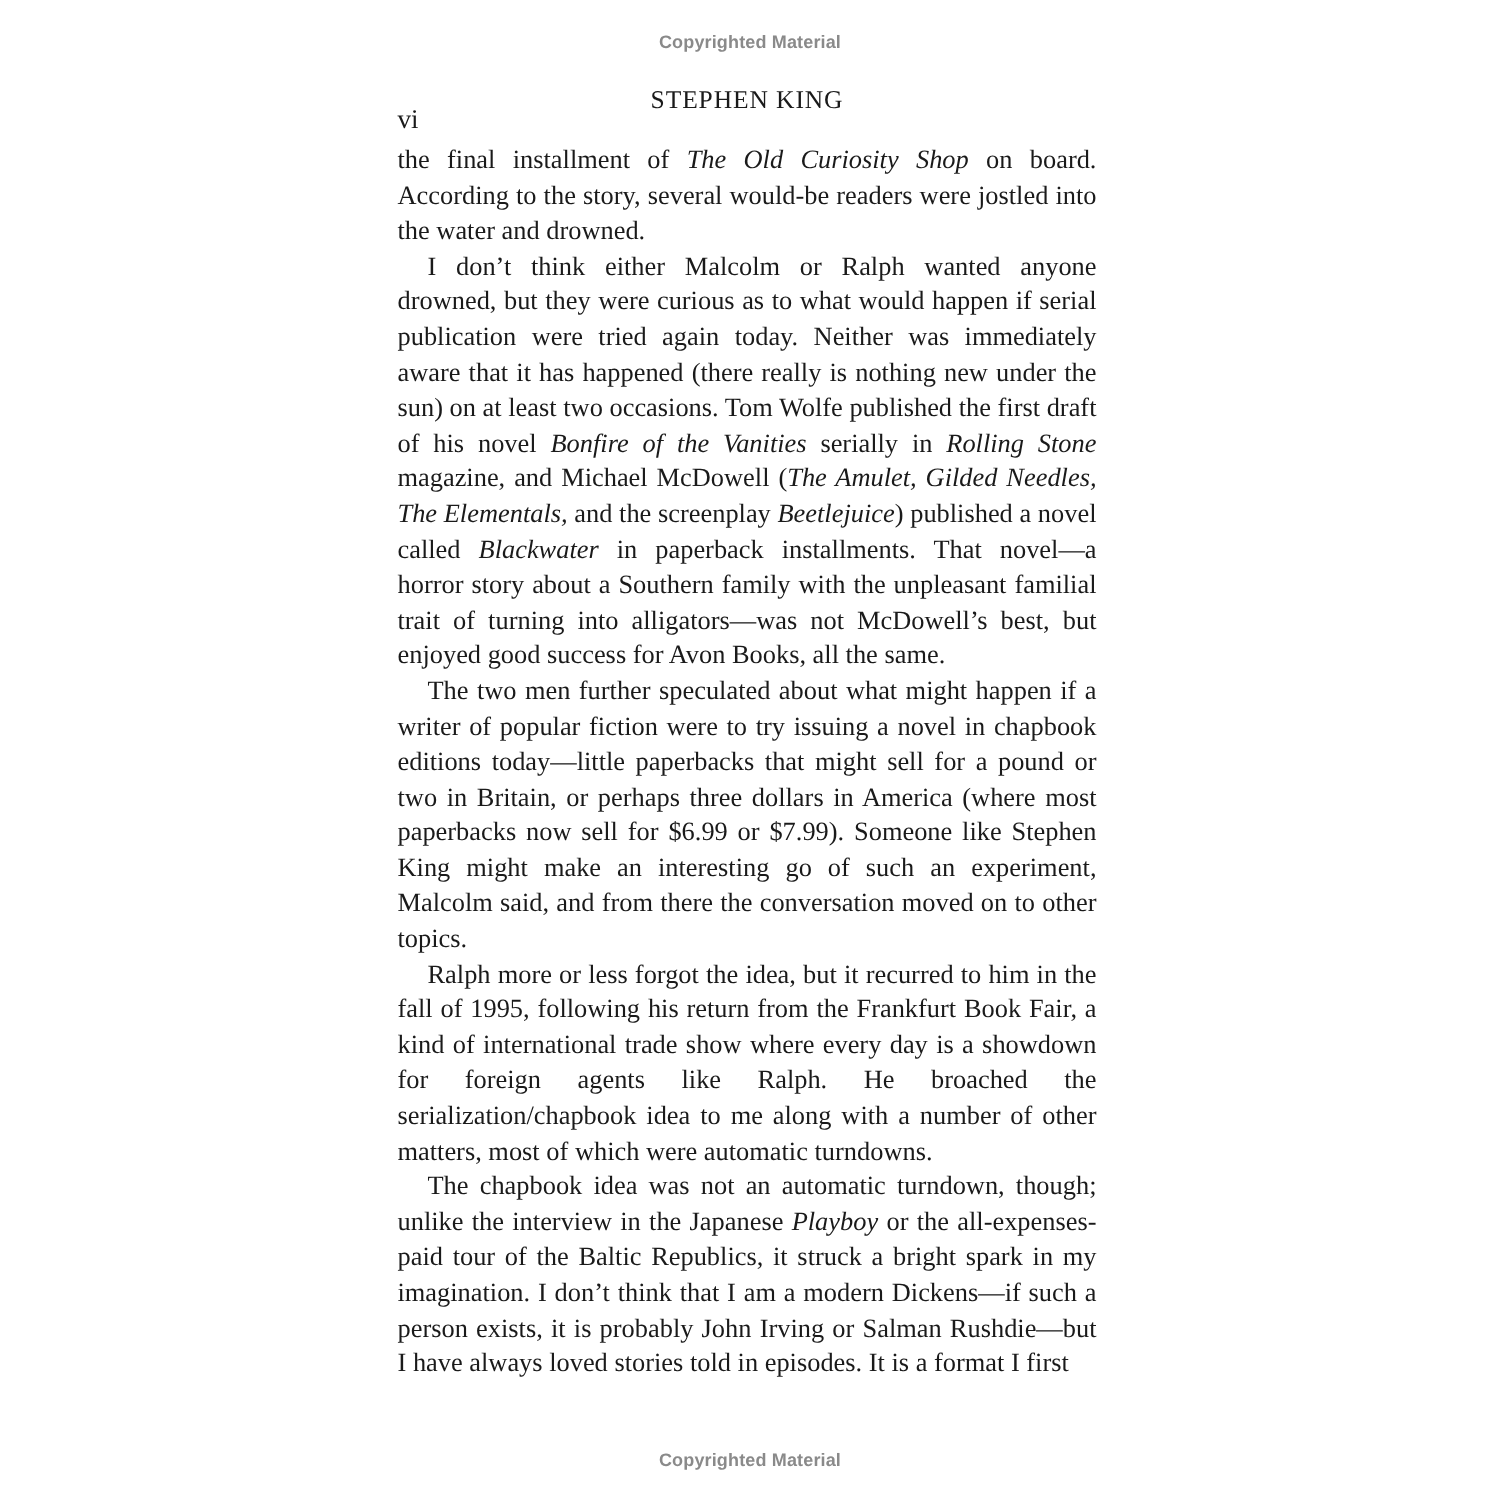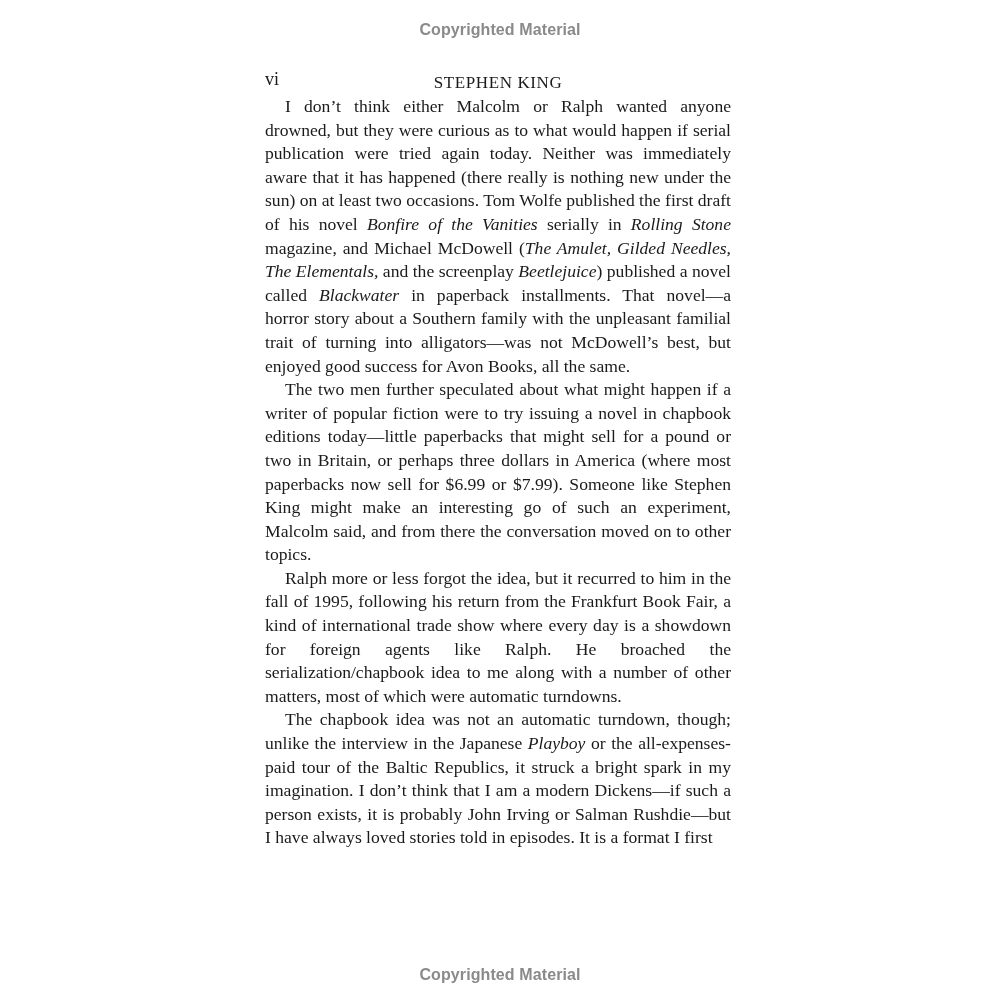--- a/index.html
+++ b/index.html
@@ -1,30 +1,30 @@
 <!DOCTYPE html>
 <html><head>
 <meta charset="utf-8">
 <style>
   html, body { margin: 0; padding: 0; background: #ffffff; }
   body { width: 1000px; height: 1000px; position: relative; overflow: hidden; }
   .watermark {
     position: absolute; left: 0; width: 1000px; text-align: center;
     font-family: "Liberation Sans", sans-serif; font-weight: bold;
-    font-size: 16px; color: #8a8a8a; letter-spacing: 0.1px;
+    font-size: 12px; color: #8a8a8a; letter-spacing: 0.1px;
   }
   .wm-top { top: 21px; }
   .wm-bottom { top: 966px; }
   .running-head {
     position: absolute; top: 57px; left: 265px; width: 466px; height: 24px;
     font-family: "Liberation Serif", serif; color: #1a1a1a;
   }
   .folio { position: absolute; left: 0; top: 12px; font-size: 18px; }
   .head-title {
-    position: absolute; left: 0; width: 466px; top: 16px; text-align: center;
+    position: absolute; left: 0; width: 466px; top: 0; text-align: center;
     font-size: 17px; letter-spacing: 0.6px;
   }
   .page-body {
     position: absolute; top: 95px; left: 265px; width: 466px;
     font-family: "Liberation Serif", serif; font-size: 17.6px; line-height: 23.6px;
     color: #1a1a1a; text-align: justify; hyphens: manual;
   }
   .page-body p { margin: 0; text-indent: 0; }
   .page-body p.indent { text-indent: 20px; }
   .page-body i { font-style: italic; }
@@ -33,19 +33,20 @@
 <body>
 
 <div class="watermark wm-top">Copyrighted Material</div>
 
 <div class="running-head">
   <span class="folio">vi</span>
   <span class="head-title">STEPHEN KING</span>
 </div>
 
 <div class="page-body" id="page-body">
+    <p><span>the final installment of </span><i>The Old Curiosity Shop</i><span> on board. According to the story, several would-be readers were jostled into the water and drowned.</span></p>
     <p class="indent"><span>I don’t think either Malcolm or Ralph wanted anyone drowned, but they were curious as to what would happen if serial publication were tried again today. Neither was immediately aware that it has happened (there really is nothing new under the sun) on at least two occasions. Tom Wolfe published the first draft of his novel </span><i>Bonfire of the Vanities</i><span> serially in </span><i>Rolling Stone</i><span> magazine, and Michael McDowell (</span><i>The Amulet, Gilded Needles, The Elementals,</i><span> and the screenplay </span><i>Beetlejuice</i><span>) published a novel called </span><i>Blackwater</i><span> in paperback installments. That novel—a horror story about a Southern family with the unpleasant familial trait of turning into alligators—was not McDowell’s best, but enjoyed good success for Avon Books, all the same.</span></p>
     <p class="indent"><span>The two men further speculated about what might happen if a writer of popular fiction were to try issuing a novel in chapbook editions today—little paperbacks that might sell for a pound or two in Britain, or perhaps three dollars in America (where most paperbacks now sell for $6.99 or $7.99). Someone like Stephen King might make an interesting go of such an experiment, Malcolm said, and from there the conversation moved on to other topics.</span></p>
     <p class="indent"><span>Ralph more or less forgot the idea, but it recurred to him in the fall of 1995, following his return from the Frankfurt Book Fair, a kind of international trade show where every day is a showdown for foreign agents like Ralph. He broached the serialization/chapbook idea to me along with a number of other matters, most of which were automatic turndowns.</span></p>
     <p class="indent"><span>The chapbook idea was not an automatic turndown, though; unlike the interview in the Japanese </span><i>Playboy</i><span> or the all-expenses-paid tour of the Baltic Republics, it struck a bright spark in my imagination. I don’t think that I am a modern Dickens—if such a person exists, it is probably John Irving or Salman Rushdie—but I have always loved stories told in episodes. It is a format I first</span></p>
   </div>
 
 <div class="watermark wm-bottom">Copyrighted Material</div>
 
 </body></html>

